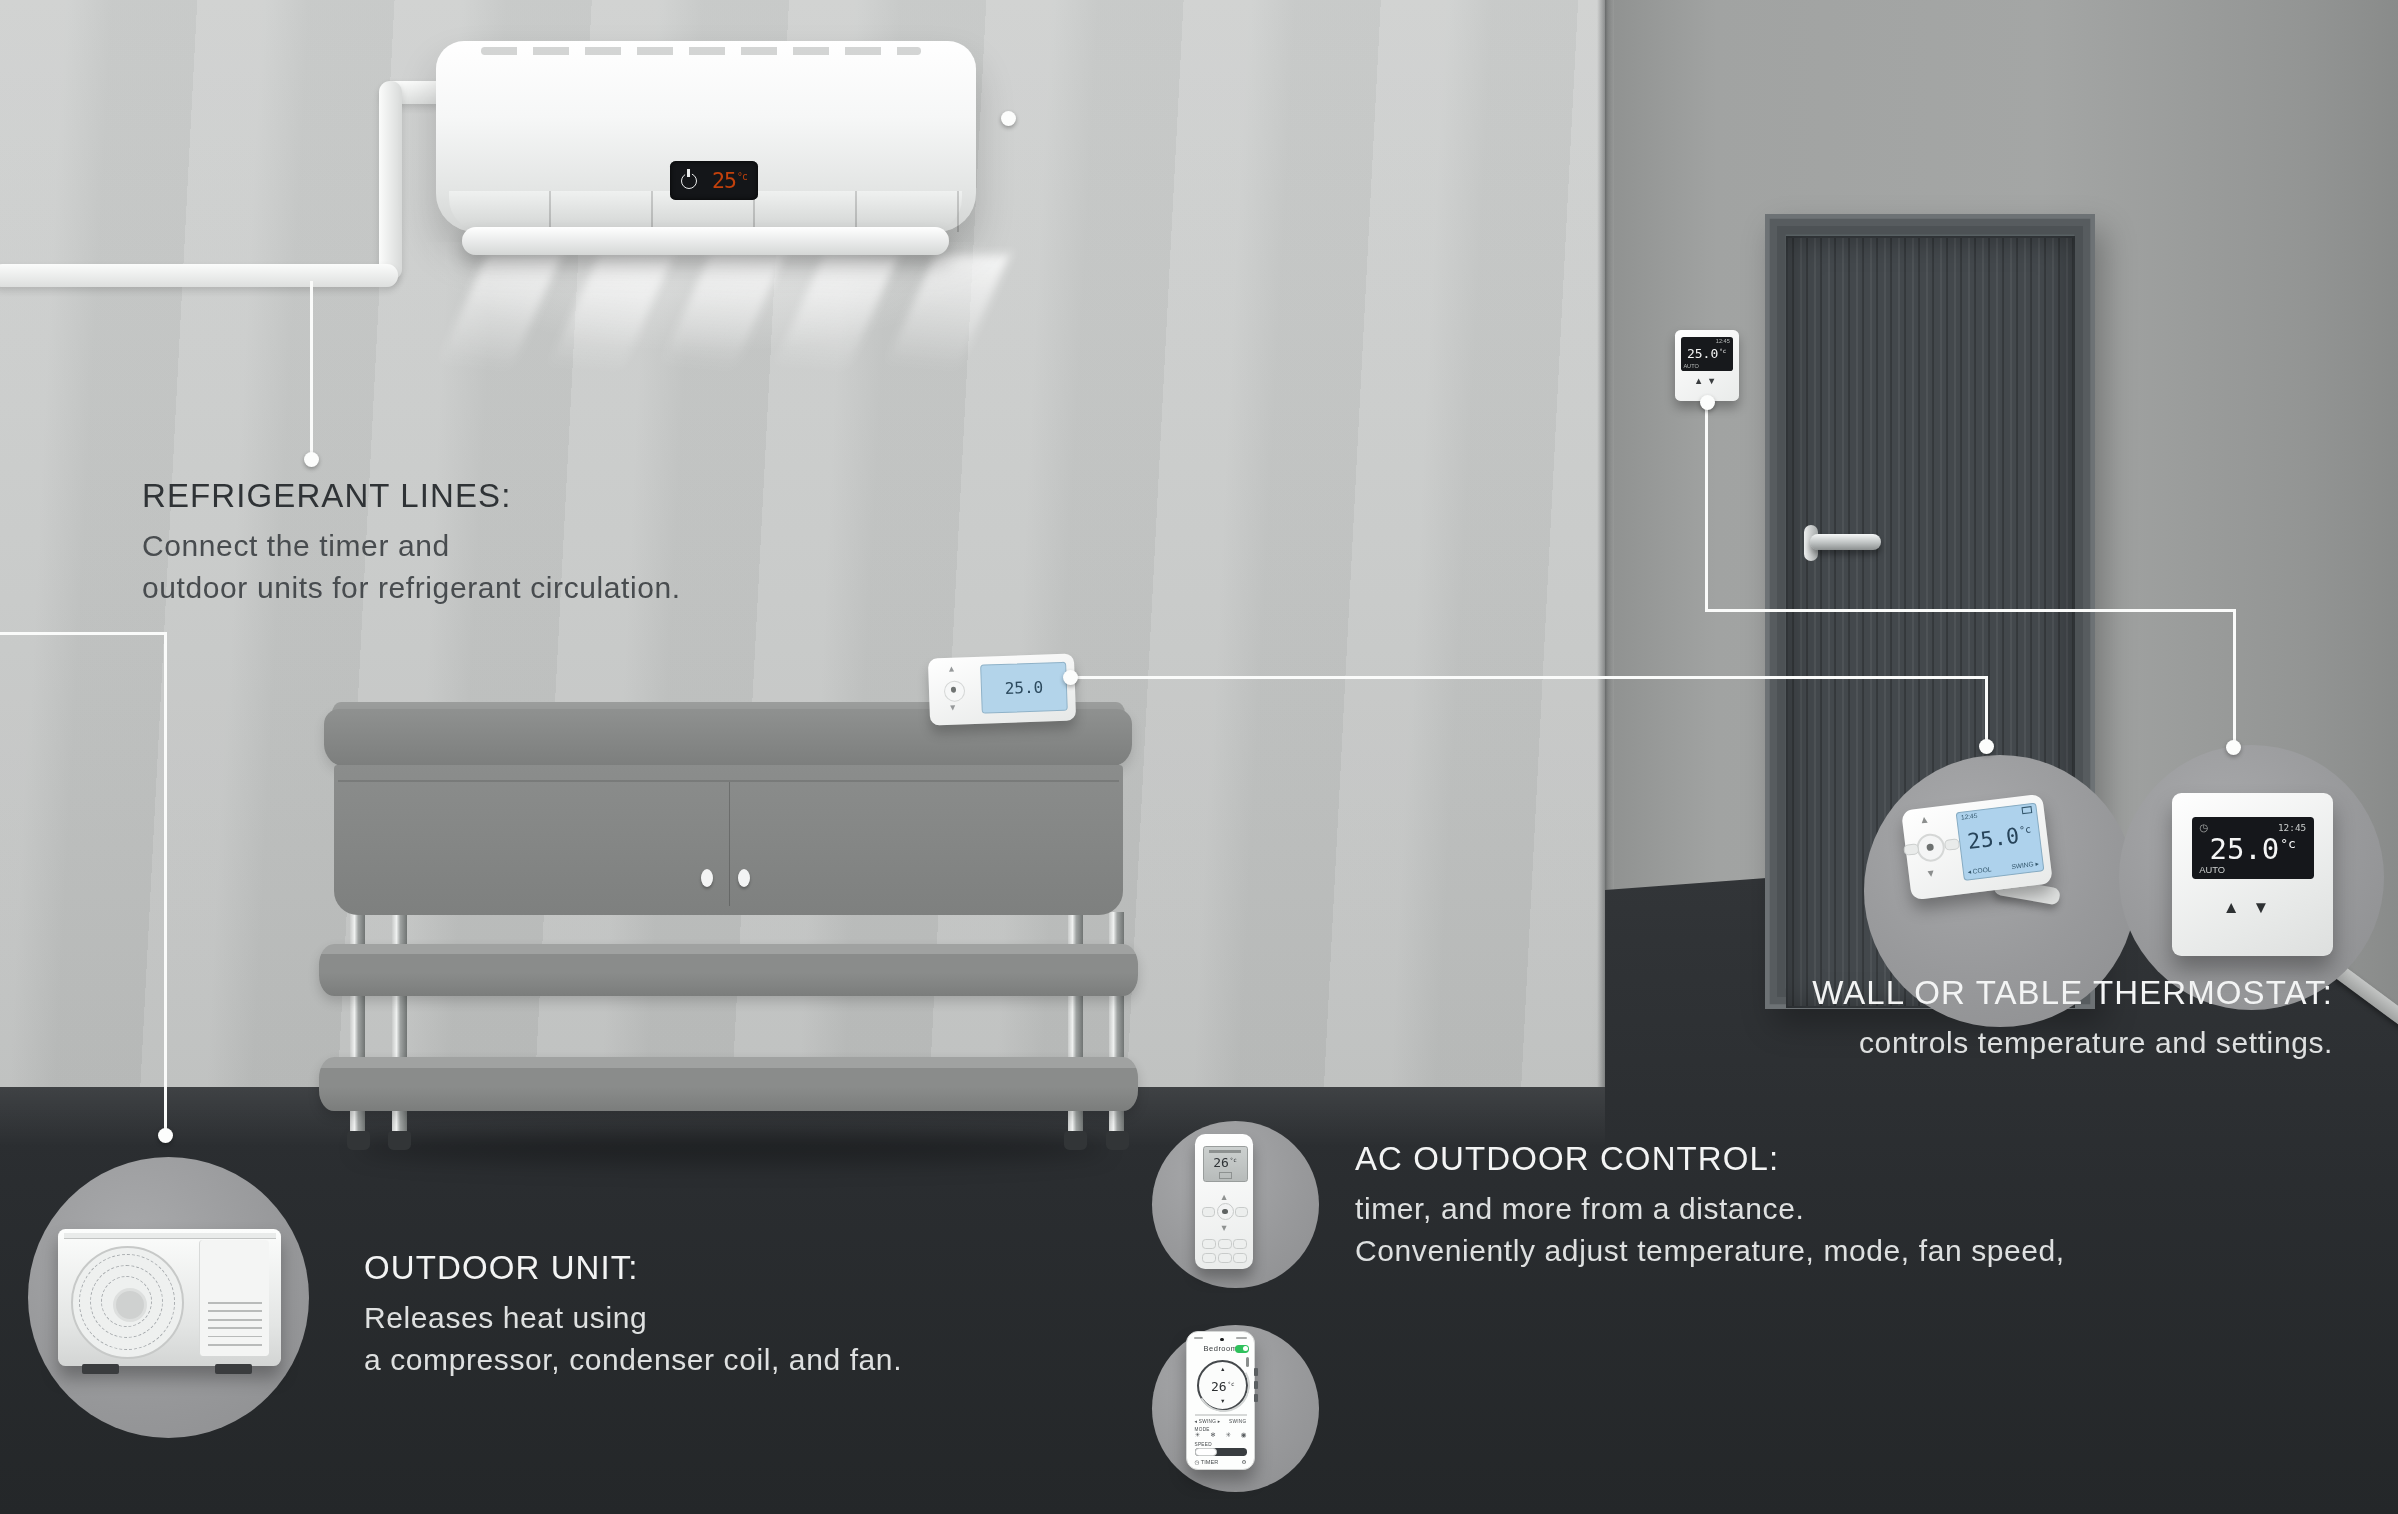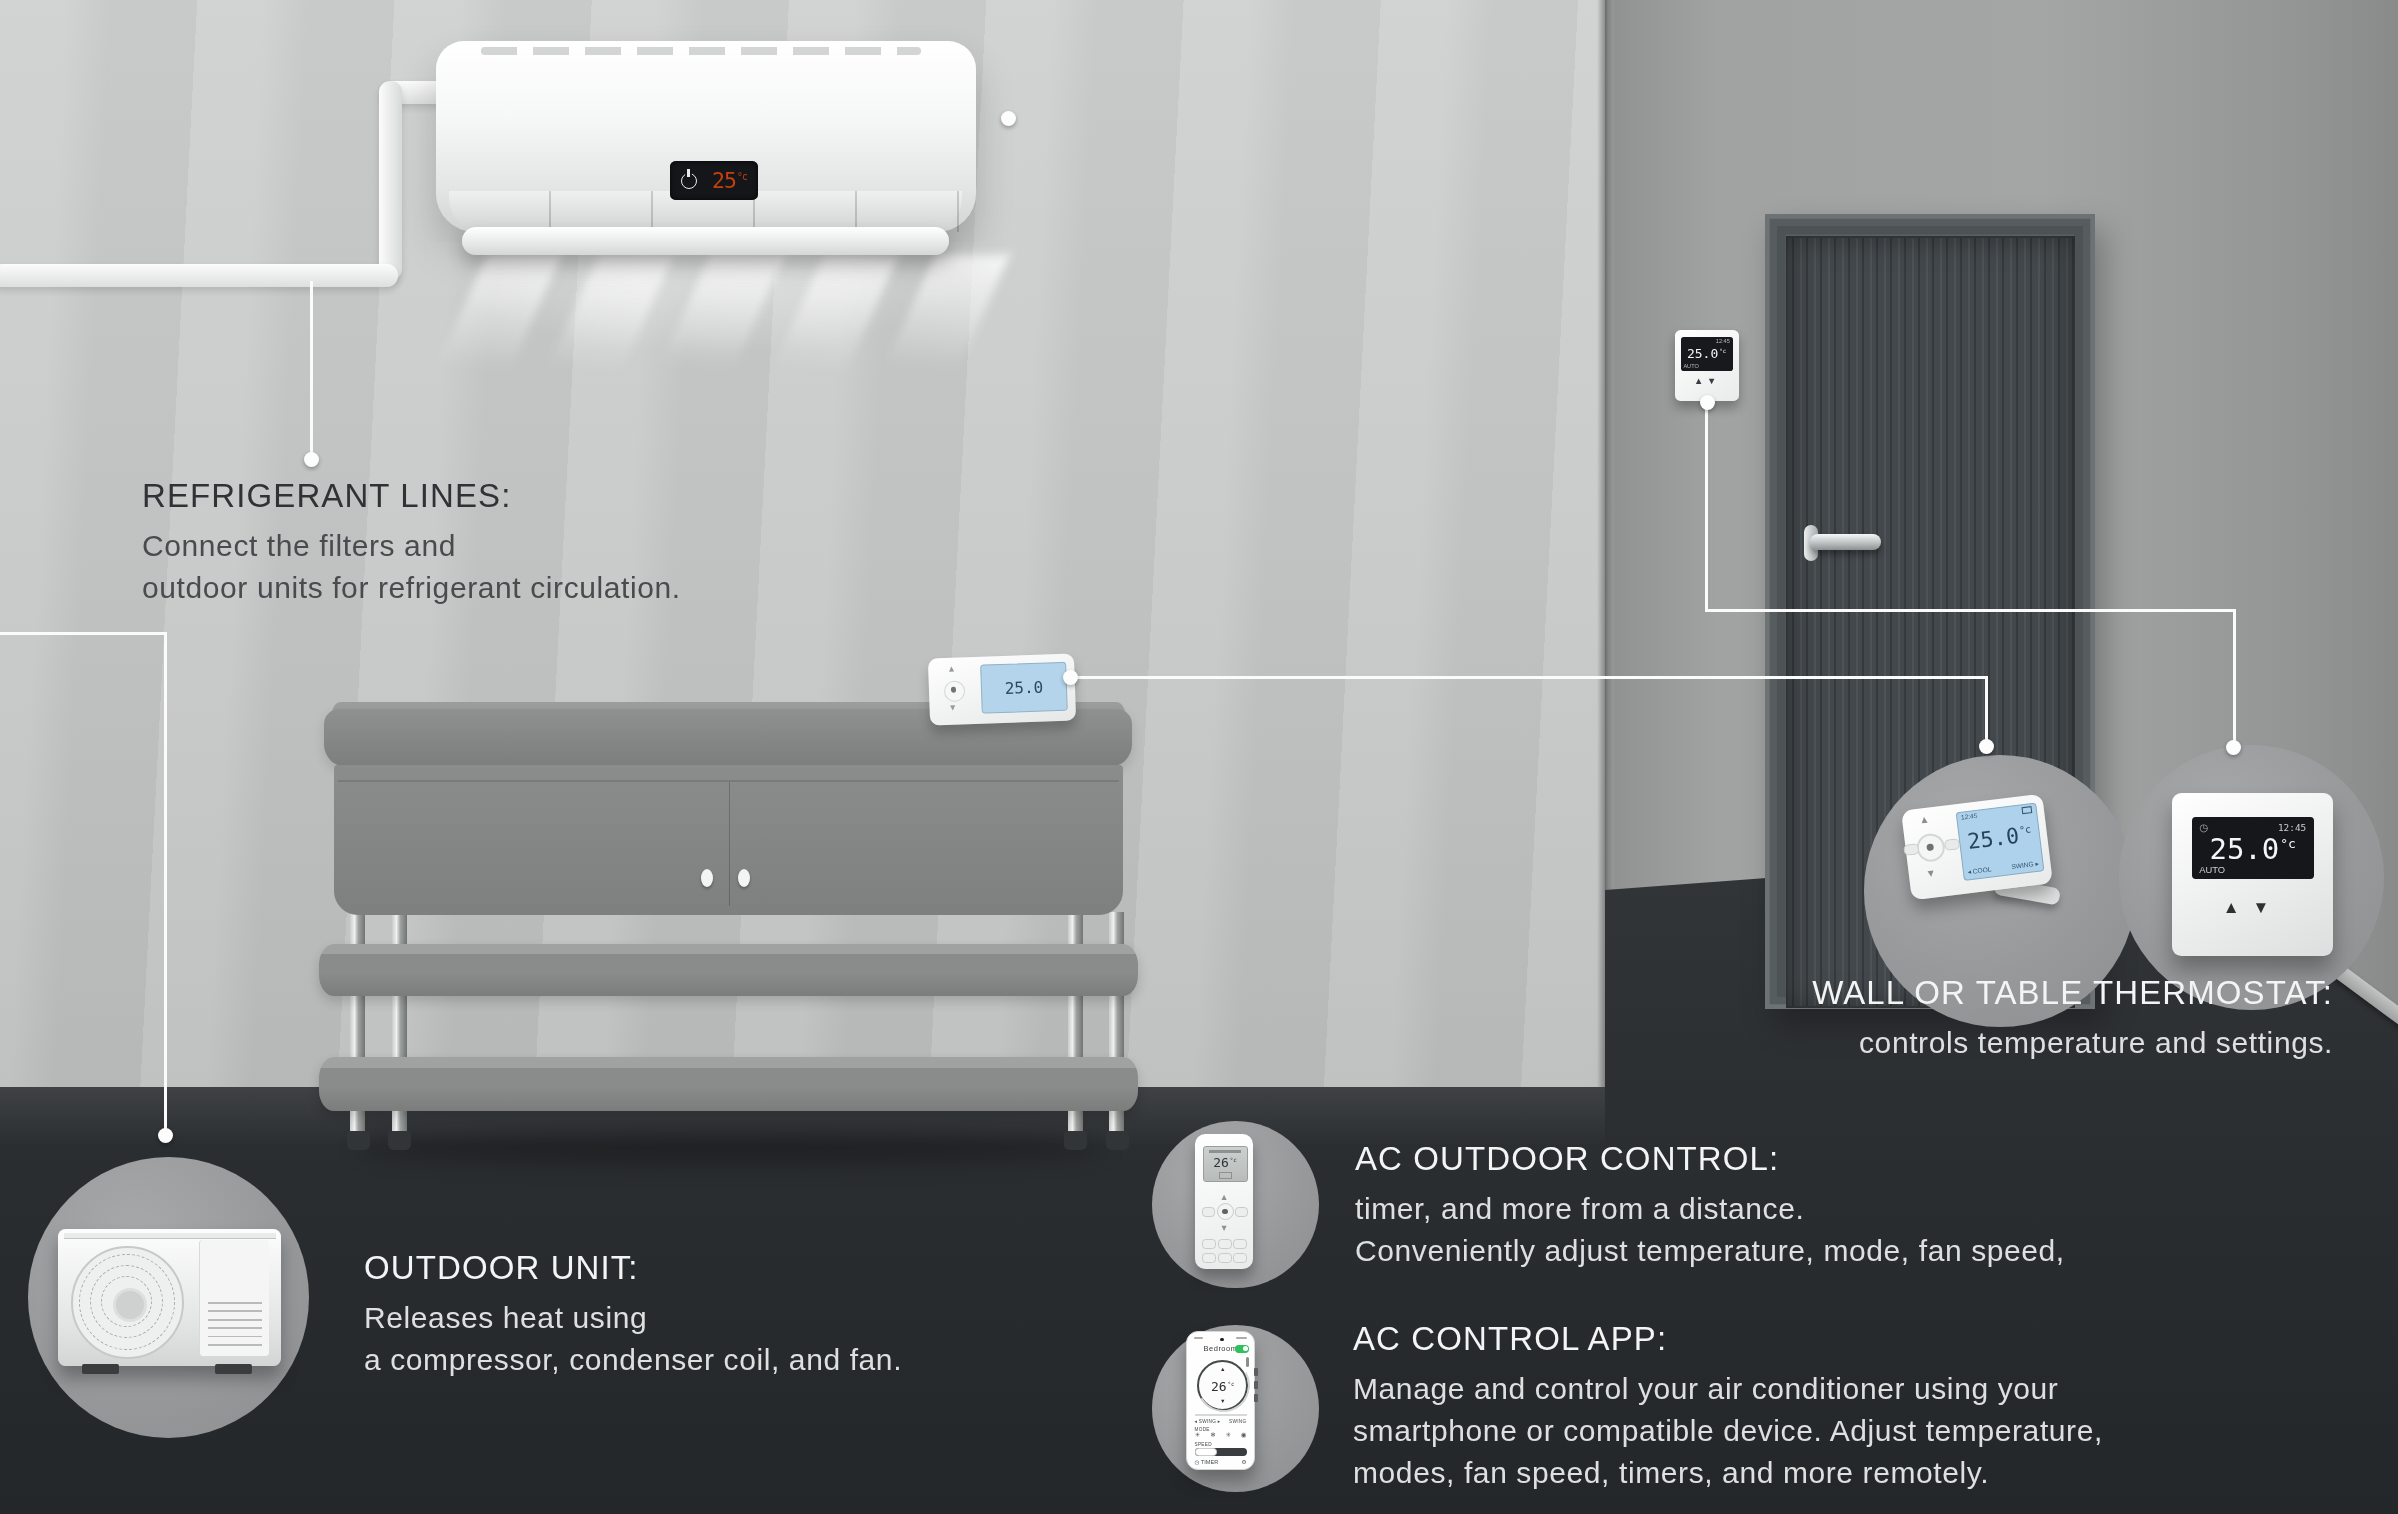--- a/index.html
+++ b/index.html
@@ -378,42 +378,36 @@
   <span class="dot" style="left:304px;top:452px;"></span>
   <span class="dot" style="left:158px;top:1128px;"></span>
   <span class="dot" style="left:1063px;top:670px;"></span>
   <span class="dot" style="left:1979px;top:739px;"></span>
   <span class="dot" style="left:1700px;top:395px;"></span>
   <span class="dot" style="left:2226px;top:740px;"></span>
 
 
   <div class="anno" style="left:142px;top:474px;width:750px;">
     <div class="anno-h">REFRIGERANT LINES:</div>
-    <div class="anno-p">Connect the filters and</div>
+    <div class="anno-p">Connect the timer and</div>
     <div class="anno-p">outdoor units for refrigerant circulation.</div>
   </div>
 
   <div class="anno light ra" style="right:66px;top:971px;width:750px;">
     <div class="anno-h">WALL OR TABLE THERMOSTAT:</div>
     <div class="anno-p">controls temperature and settings.</div>
   </div>
 
   <div class="anno light" style="left:364px;top:1246px;width:712px;">
     <div class="anno-h">OUTDOOR UNIT:</div>
     <div class="anno-p">Releases heat using</div>
     <div class="anno-p">a compressor, condenser coil, and fan.</div>
   </div>
 
   <div class="anno light" style="left:1355px;top:1137px;width:984px;">
     <div class="anno-h">AC OUTDOOR CONTROL:</div>
     <div class="anno-p">timer, and more from a distance.</div>
     <div class="anno-p">Conveniently adjust temperature, mode, fan speed,</div>
   </div>
 
-  <div class="anno light" style="left:1353px;top:1317px;width:1040px;">
-    <div class="anno-h">AC CONTROL APP:</div>
-    <div class="anno-p">Manage and control your air conditioner using your</div>
-    <div class="anno-p">smartphone or compatible device. Adjust temperature,</div>
-    <div class="anno-p">modes, fan speed, timers, and more remotely.</div>
-  </div>
 
 </div>
 
 
 </body></html>

